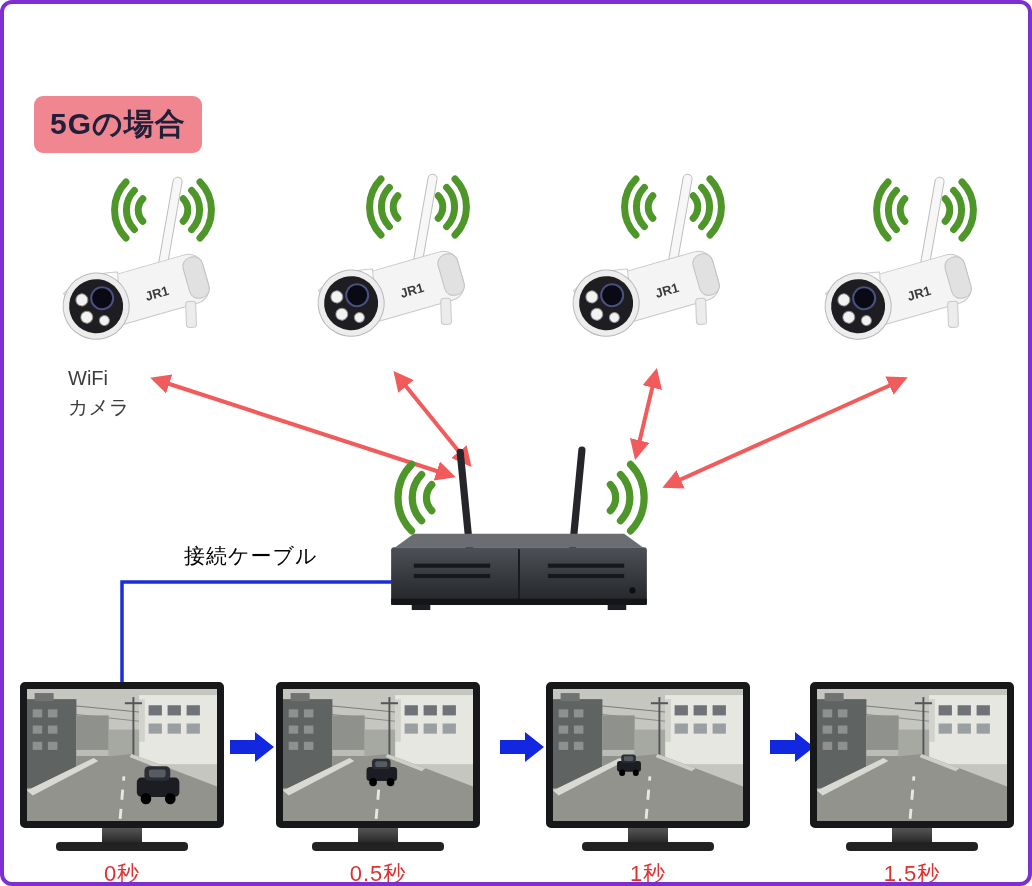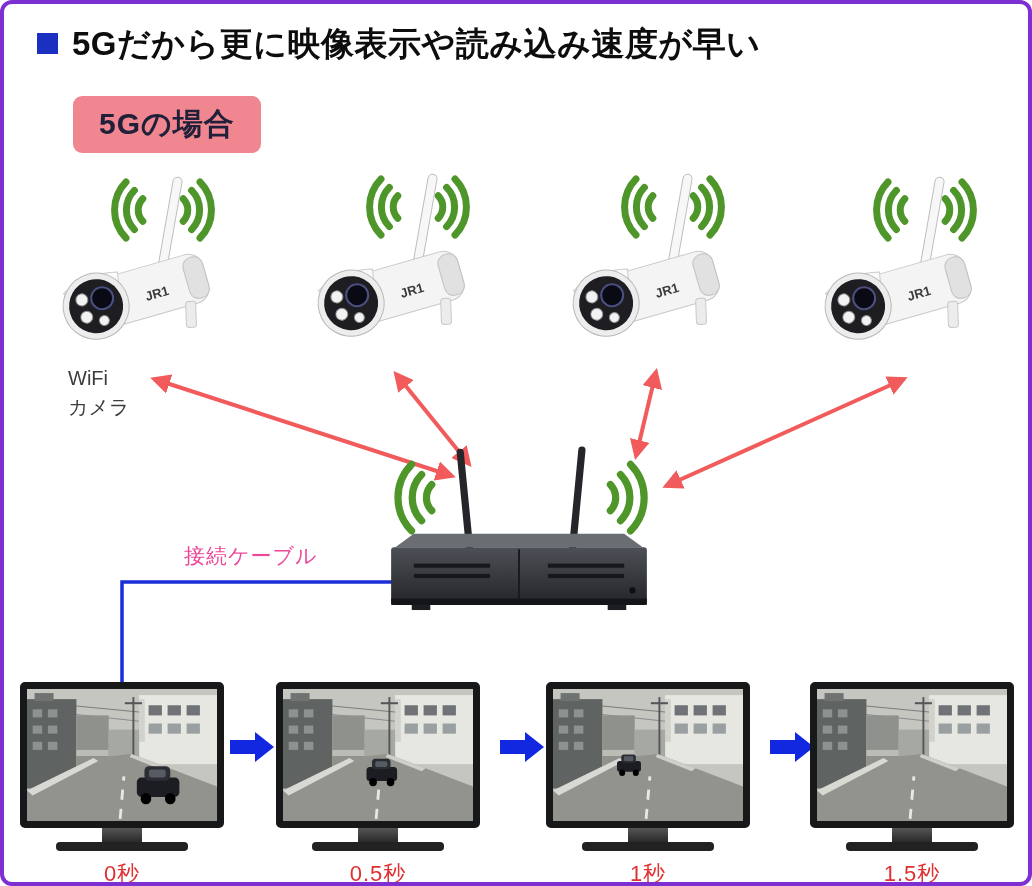--- a/index.html
+++ b/index.html
@@ -8,33 +8,33 @@
     border:4px solid #7e2fd2; border-radius:12px; background:#ffffff;
     overflow:hidden; font-family:"Liberation Sans", sans-serif;
   }
   
   .header { position:absolute; left:33px; top:20px; display:flex; align-items:flex-start; gap:14px; }
   .bullet { width:21px; height:21px; background:#1b2fc0; margin-top:9px; flex:0 0 auto; }
   .title { font-size:33px; font-weight:700; color:#0d0d0d; margin:0; line-height:1.2; letter-spacing:0.5px; }
   
   .badge {
     position:absolute; left:30px; top:92px; background:#f0868f; color:#20203a;
-    font-size:30px; font-weight:700; padding:8px 26px; border-radius:9px; letter-spacing:1px;margin-left:39px;
+    font-size:30px; font-weight:700; padding:8px 16px; border-radius:9px; letter-spacing:1px;
   }
   
   .camera { position:absolute; width:220px; height:210px; }
   .cam1 { left:28px;  top:158px; }
   .cam2 { left:283px; top:155px; }
   .cam3 { left:538px; top:155px; }
   .cam4 { left:790px; top:158px; }
   .cam-label { position:absolute; left:64px; top:360px; width:112px; text-align:left;
                font-size:20px; color:#3c3c3c; line-height:1.45; }
   
   .nvr { position:absolute; left:350px; top:440px; width:330px; }
-  .cable-label { position:absolute; left:180px; top:538px; font-size:21px; color:#ec4899; letter-spacing:1px; }
+  .cable-label { position:absolute; left:180px; top:538px; font-size:21px; color:#000000; letter-spacing:1px; }
   
   .overlay { position:absolute; left:0; top:0; pointer-events:none; }
   
   .monitor { position:absolute; width:204px; }
   .m1 { left:16px;  top:678px; }
   .m2 { left:272px; top:678px; }
   .m3 { left:542px; top:678px; }
   .m4 { left:806px; top:678px; }
   .screen { box-sizing:border-box; width:204px; height:146px; border:7px solid #17181a;
             border-radius:5px; background:#9a9a94; overflow:hidden; }
@@ -157,24 +157,20 @@
       <rect x="-9" y="-15" width="17" height="9" rx="3" fill="#2a2d33"></rect>
       <rect x="-6" y="-13" width="11" height="5" rx="1.5" fill="#575b63"></rect>
       <circle cx="-8" cy="5" r="3.5" fill="#000"></circle>
       <circle cx="8" cy="5" r="3.5" fill="#000"></circle>
     </g>
   </defs>
 </svg>
 
 <div class="frame">
 
-  <div class="header">
-    <span class="bullet"></span>
-    <h1 class="title">5Gだから更に映像表示や読み込み速度が早い</h1>
-  </div>
 
   <div class="badge">5Gの場合</div>
 
   <svg class="overlay" width="1032" height="886">
     <defs>
       <marker id="ah" viewBox="0 0 10 10" refX="8" refY="5" markerWidth="5" markerHeight="5" orient="auto-start-reverse">
         <path d="M0,0 L10,5 L0,10 z" fill="#f15b5b"></path>
       </marker>
     </defs>
     <g stroke="#f15b5b" stroke-width="4">

